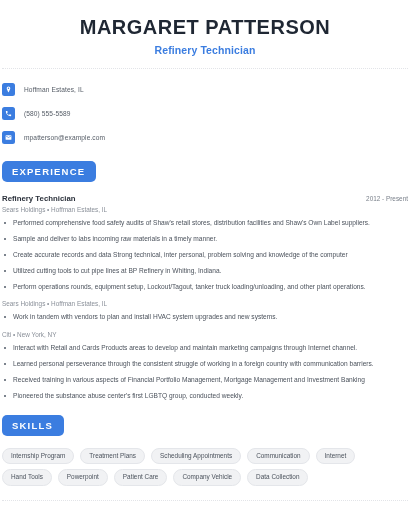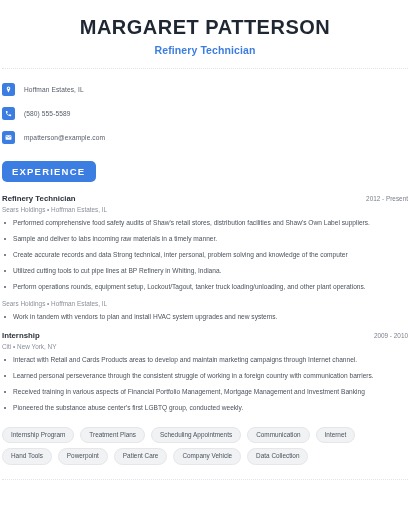--- a/index.html
+++ b/index.html
@@ -225,37 +225,34 @@
       </div>
 
       <div class="entry">
         <div class="entry-sub">Sears Holdings  •  Hoffman Estates, IL</div>
         <ul class="bullets">
           <li class="bullet">Work in tandem with vendors to plan and install HVAC system upgrades and new systems.</li>
         </ul>
       </div>
 
       <div class="entry">
-        <div class="entry-head">
-          <span class="entry-title">Internship</span>
-          <span class="entry-dates">2009 - 2010</span>
-        </div>
         <div class="entry-sub">Citi  •  New York, NY</div>
         <ul class="bullets">
           <li class="bullet">Interact with Retail and Cards Products areas to develop and maintain marketing campaigns through Internet channel.</li>
           <li class="bullet">Learned personal perseverance through the consistent struggle of working in a foreign country with communication barriers.</li>
           <li class="bullet">Received training in various aspects of Financial Portfolio Management, Mortgage Management and Investment Banking</li>
           <li class="bullet">Pioneered the substance abuse center's first LGBTQ group, conducted weekly.</li>
         </ul>
       </div>
 
     </div>
   </div>
 
   <div class="section">
+    <span class="section-badge">SKILLS</span>
 
     <div class="chips">
       <span class="chip">Internship Program</span>
       <span class="chip">Treatment Plans</span>
       <span class="chip">Scheduling Appointments</span>
       <span class="chip">Communication</span>
       <span class="chip">Internet</span>
       <span class="chip">Hand Tools</span>
       <span class="chip">Powerpoint</span>
       <span class="chip">Patient Care</span>

